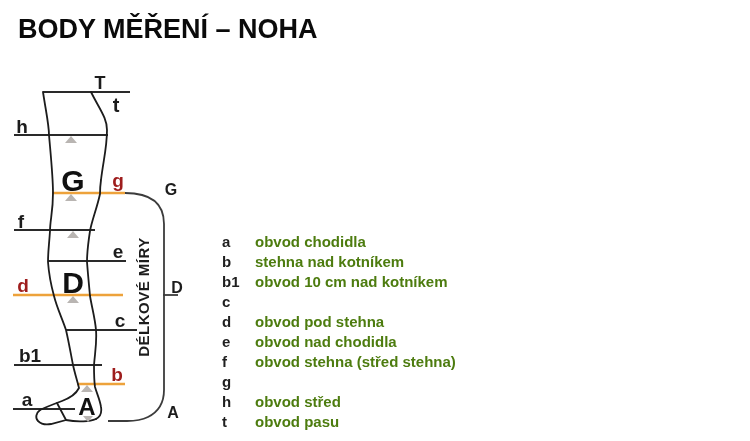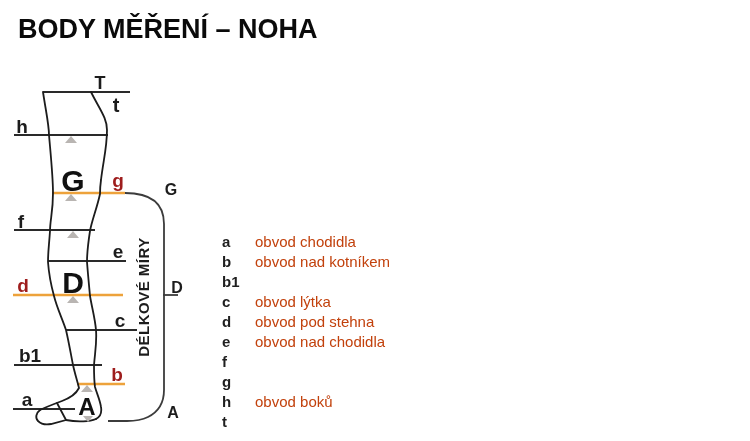--- a/index.html
+++ b/index.html
@@ -11,21 +11,21 @@
     position:absolute;left:18px;top:14px;margin:0;
     font-size:27px;font-weight:700;color:#0a0a0a;letter-spacing:0px;white-space:nowrap;
   }
   .diagram-svg{position:absolute;left:0;top:0;}
   .legend{
     position:absolute;left:222px;top:232px;width:330px;
     font-size:15px;color:#262626;
   }
   .legend-row{display:flex;height:20px;line-height:20px;align-items:baseline;}
   .legend-key{flex:0 0 33px;font-weight:700;color:#1f1f1f;}
-  .legend-label{flex:1;white-space:nowrap;color:#c2410c;}
+  .legend-label{flex:1;white-space:nowrap;color:#4d7c0f;font-weight:bold;}
   text{font-family:"Liberation Sans",sans-serif;}
   .lbl{font-weight:700;fill:#1c1c1c;}
   .lbl-big{font-weight:700;fill:#111;}
   .lbl-red{font-weight:700;fill:#9e1d1d;}
   .lbl-bracket{font-weight:700;fill:#1c1c1c;}
 </style>
 </head>
 <body>
 
 <div class="page">
@@ -122,45 +122,47 @@
     <text x="0" y="0" font-size="15" text-anchor="middle" class="lbl-bracket" transform="translate(149,297) rotate(-90)" letter-spacing="0.5">DÉLKOVÉ MÍRY</text>
   </svg>
 
   <div class="legend">
       <div class="legend-row">
         <span class="legend-key">a</span>
         <span class="legend-label">obvod chodidla</span>
       </div>
       <div class="legend-row">
         <span class="legend-key">b</span>
-        <span class="legend-label">obvod nad kotníkem</span>
+        <span class="legend-label">stehna nad kotníkem</span>
       </div>
       <div class="legend-row">
         <span class="legend-key">b1</span>
+        <span class="legend-label">obvod 10 cm nad kotníkem</span>
       </div>
       <div class="legend-row">
         <span class="legend-key">c</span>
-        <span class="legend-label">obvod lýtka</span>
       </div>
       <div class="legend-row">
         <span class="legend-key">d</span>
         <span class="legend-label">obvod pod stehna</span>
       </div>
       <div class="legend-row">
         <span class="legend-key">e</span>
         <span class="legend-label">obvod nad chodidla</span>
       </div>
       <div class="legend-row">
         <span class="legend-key">f</span>
+        <span class="legend-label">obvod stehna (střed stehna)</span>
       </div>
       <div class="legend-row">
         <span class="legend-key">g</span>
       </div>
       <div class="legend-row">
         <span class="legend-key">h</span>
-        <span class="legend-label">obvod boků</span>
+        <span class="legend-label">obvod střed</span>
       </div>
       <div class="legend-row">
         <span class="legend-key">t</span>
+        <span class="legend-label">obvod pasu</span>
       </div>
     </div>
 
 </div>
 
 </body></html>

